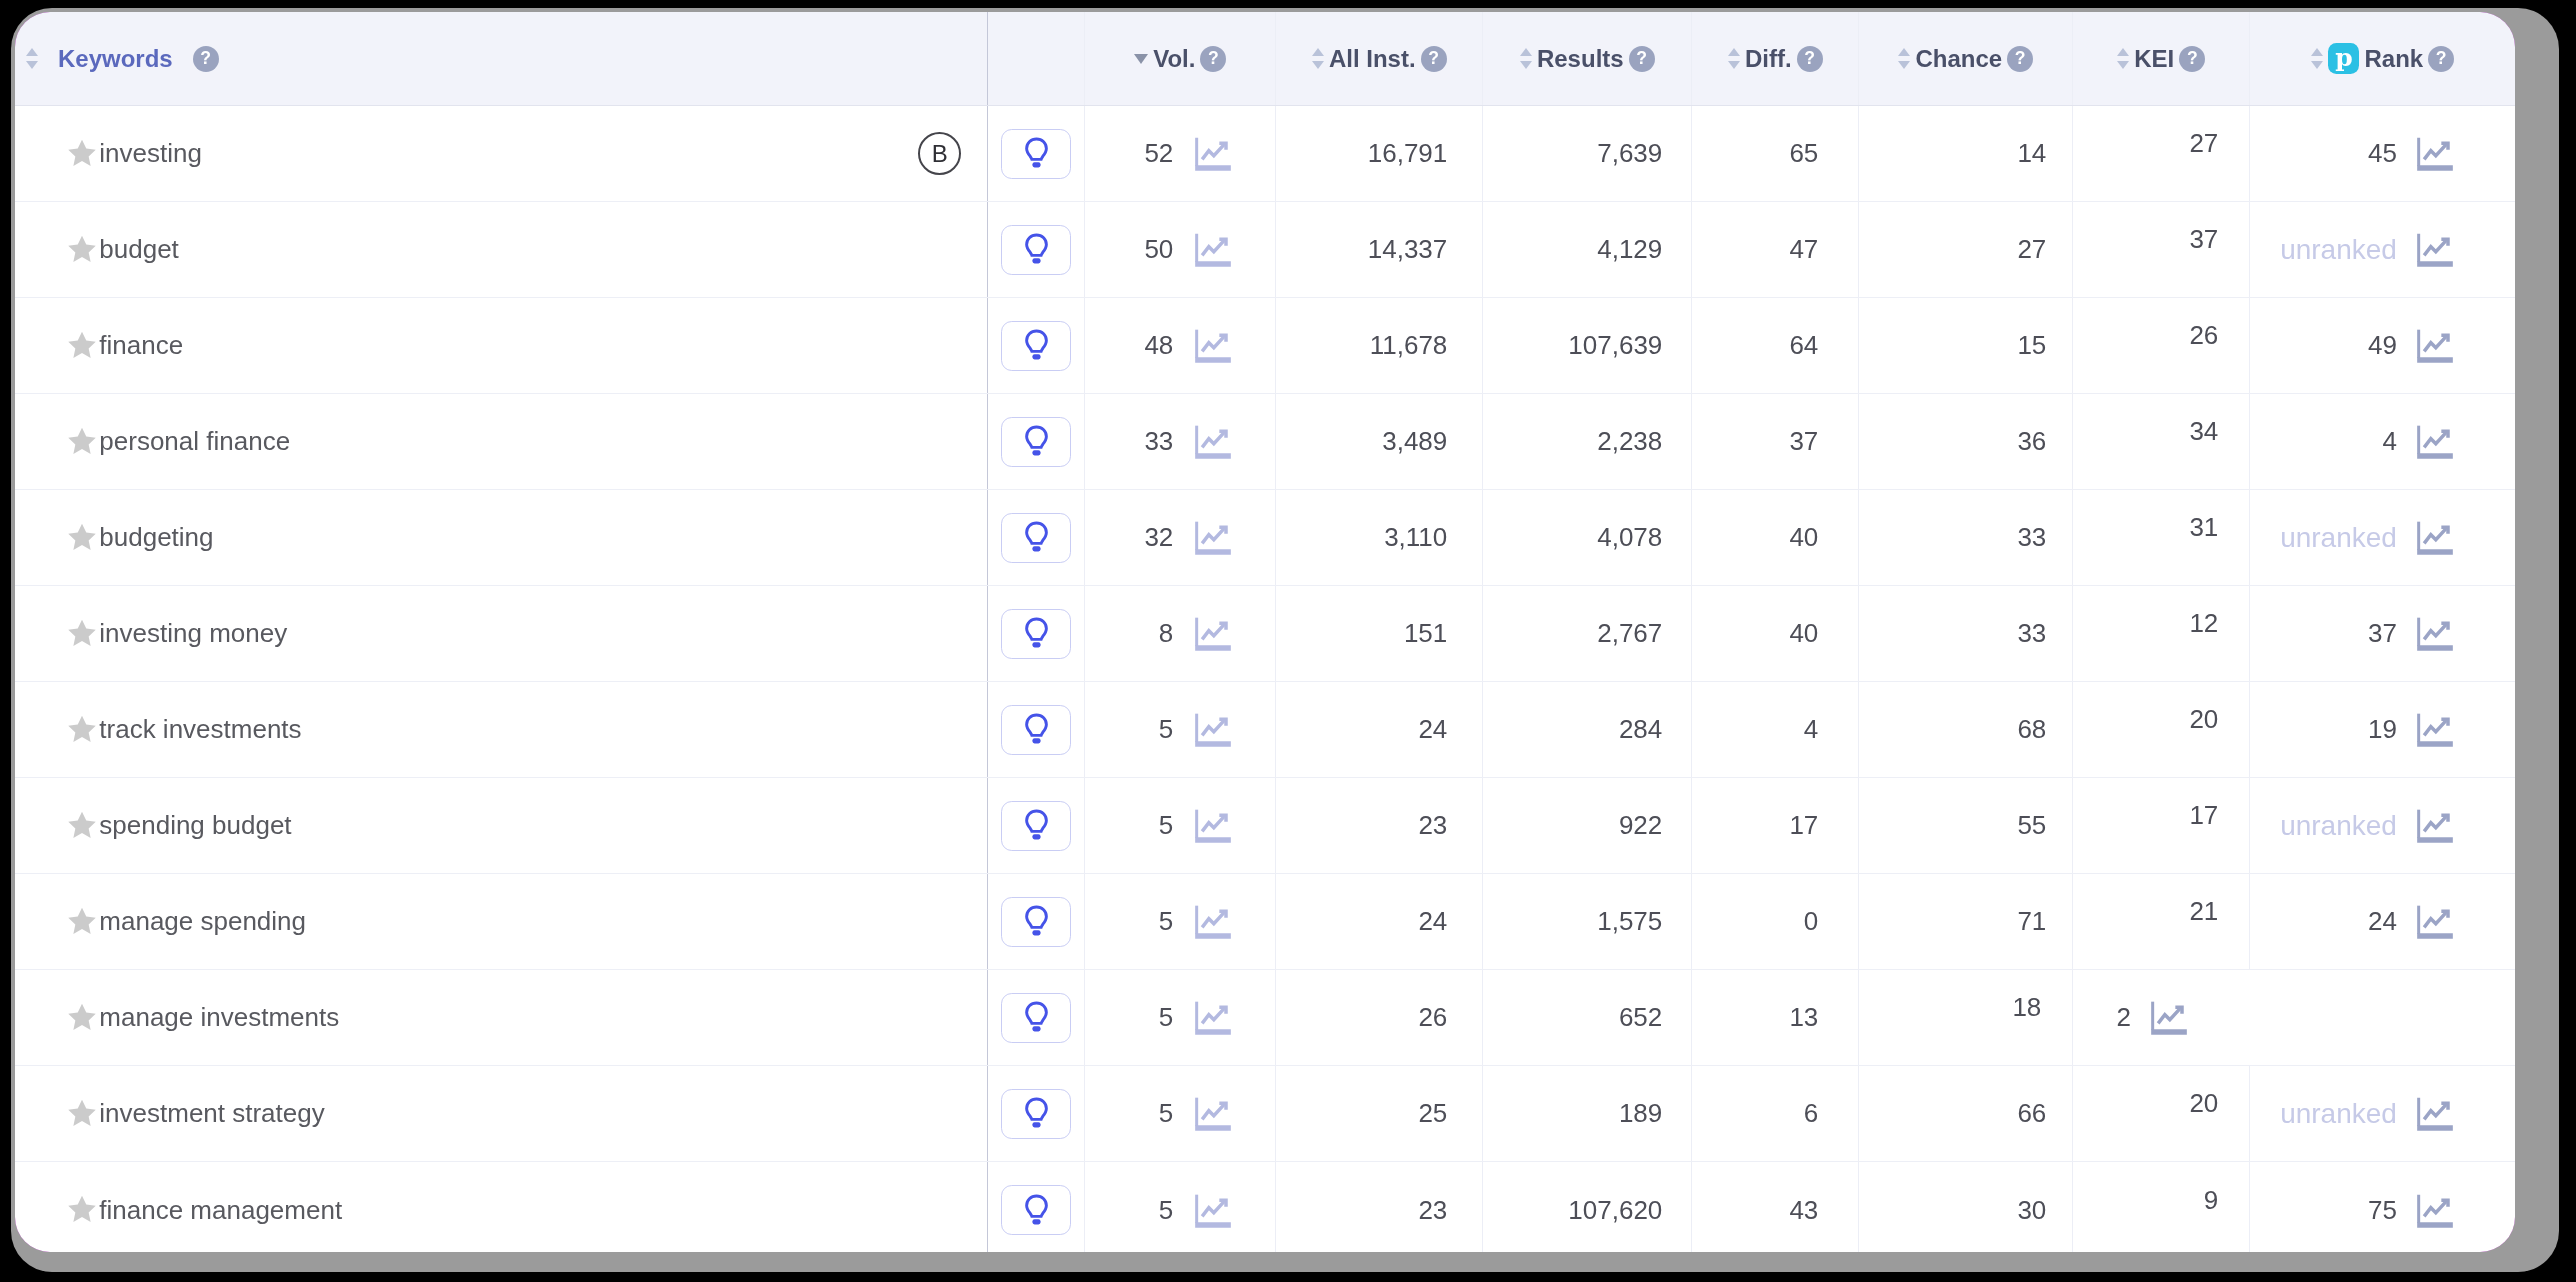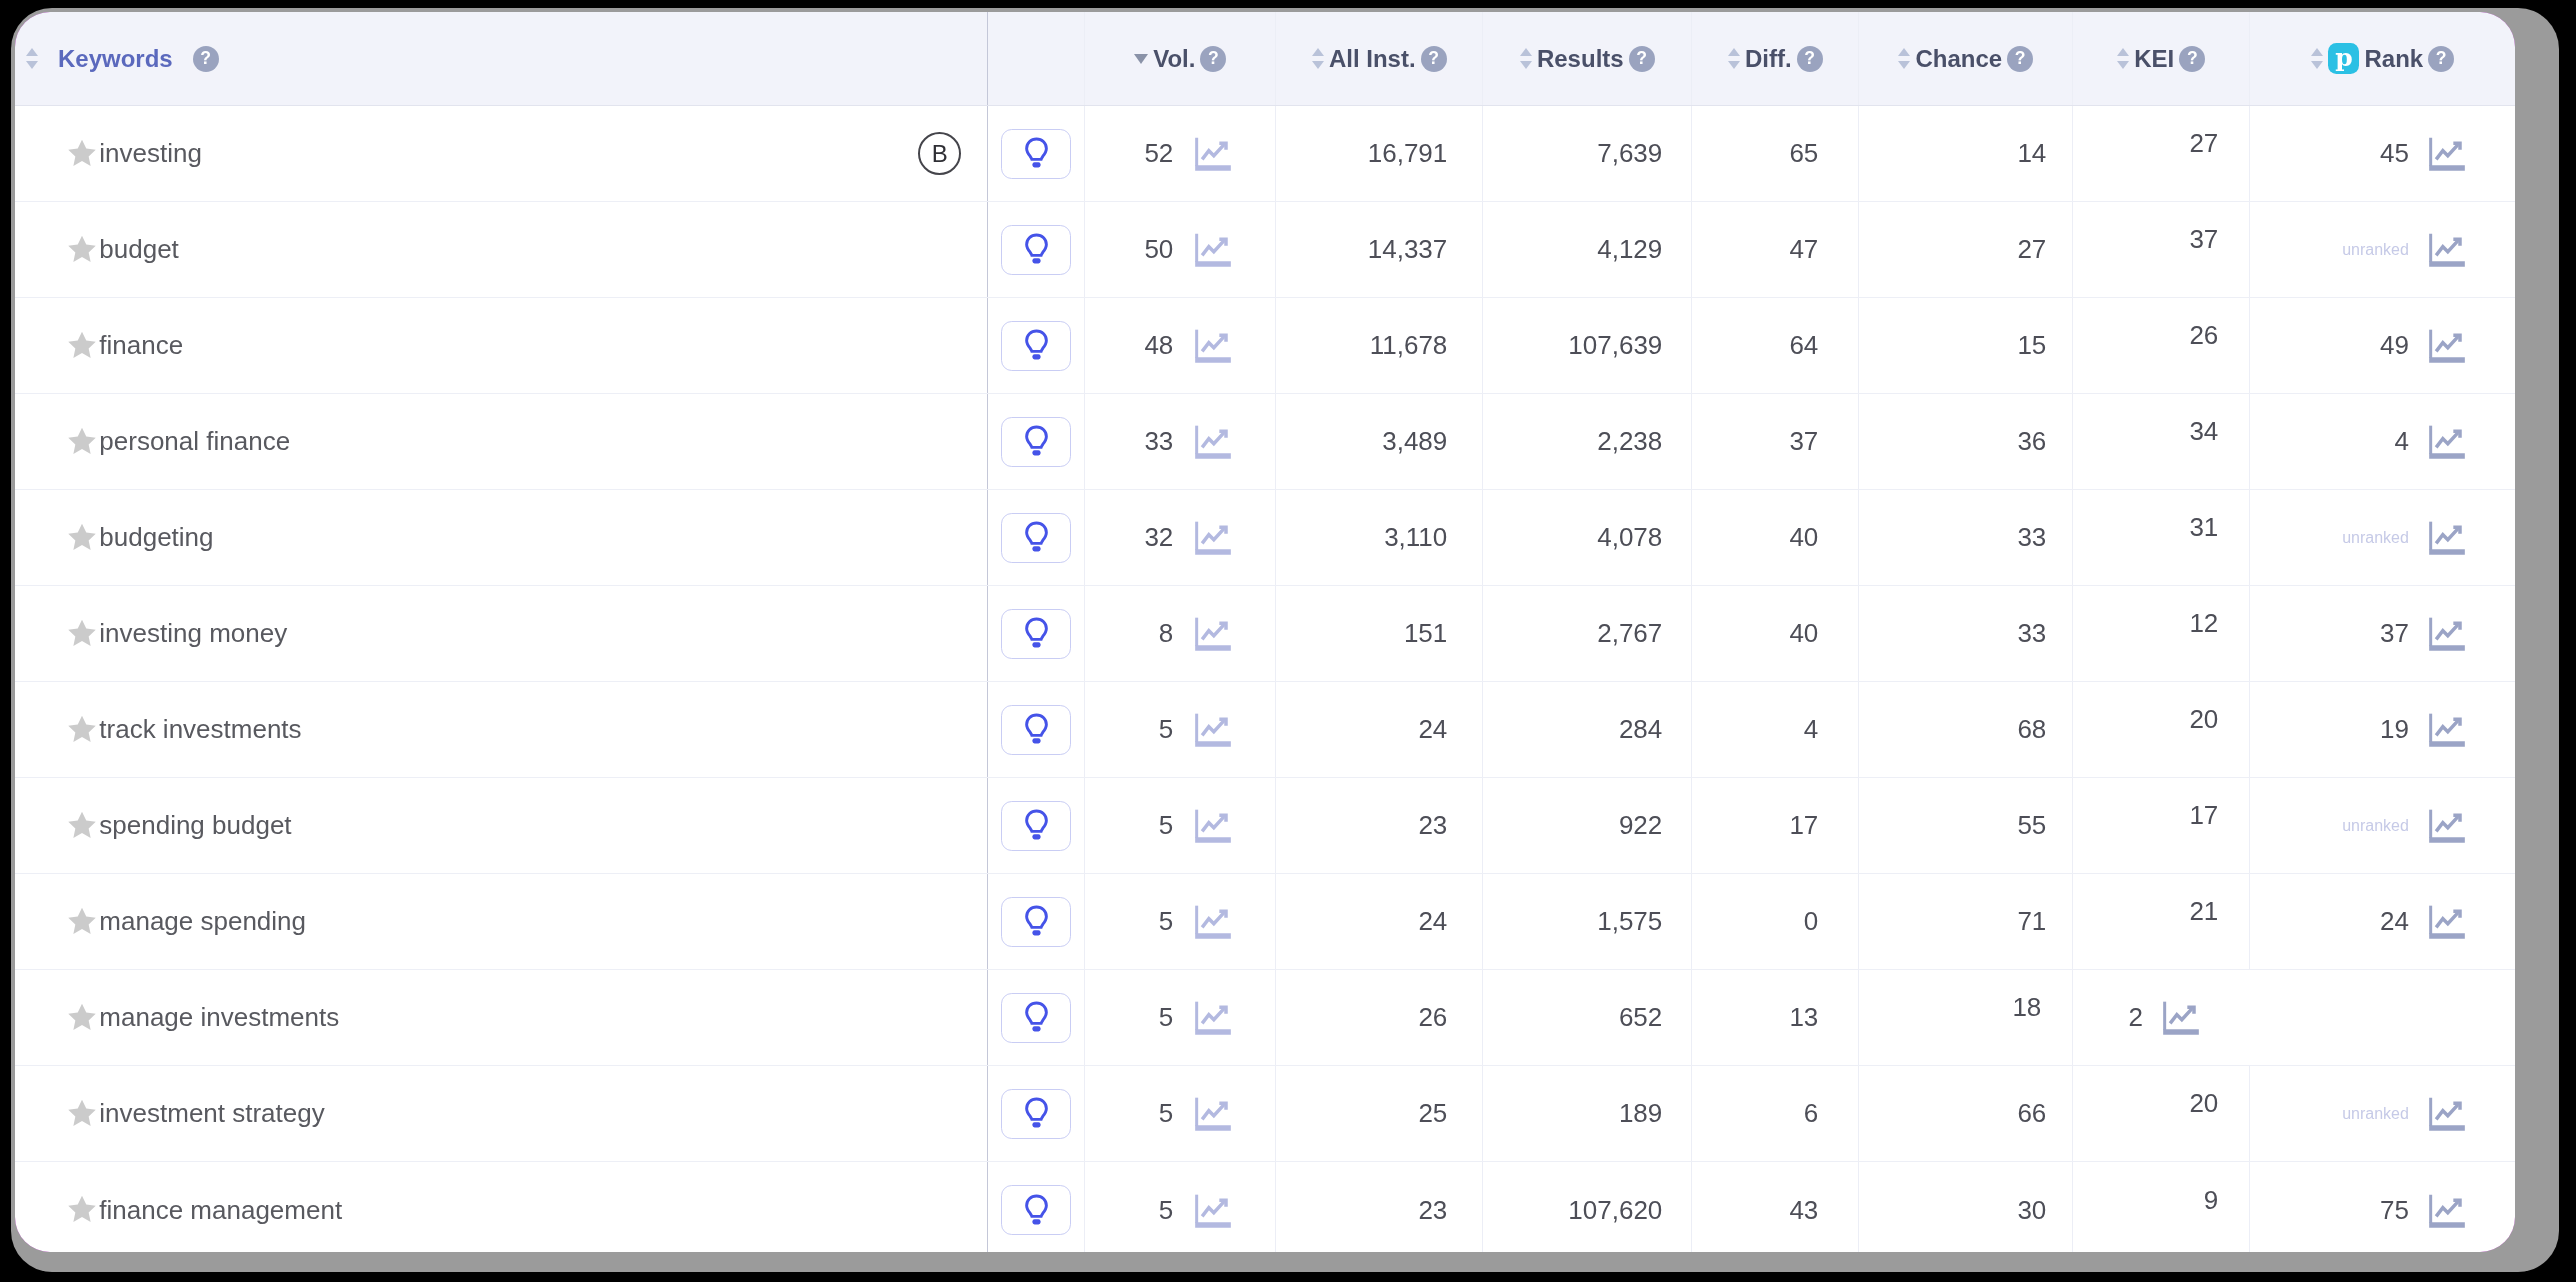--- a/index.html
+++ b/index.html
@@ -66,22 +66,22 @@
 
   
   .num{font-size:26px;color:#4d4e57;justify-content:flex-end;white-space:nowrap}
   .c-vol{padding-right:42px;gap:20px}
   .c-all{padding-right:35px}
   .c-res{padding-right:29px}
   .c-diff{padding-right:40px}
   .c-chance{padding-right:26px}
   .c-kei{padding-right:31px}
   .c-kei .val{position:relative;top:-10px}
-  .c-rank{padding-right:48px;gap:18.4px}
-  .val.unranked{color:#c6cae7;font-size:16px}
+  .c-rank{padding-right:60px;gap:18.4px}
+  .val.unranked{color:#c6cae7;font-size:28px}
 
   .chart-ic{width:40px;height:35px;flex:none}
   .ic-vol{color:#b3b9e0}
   .ic-rank{color:#9ba4c6}
   .bulb-ic{width:37px;height:37px}
 </style>
 </head>
 <body>
 
 <div class="shadow"></div>

